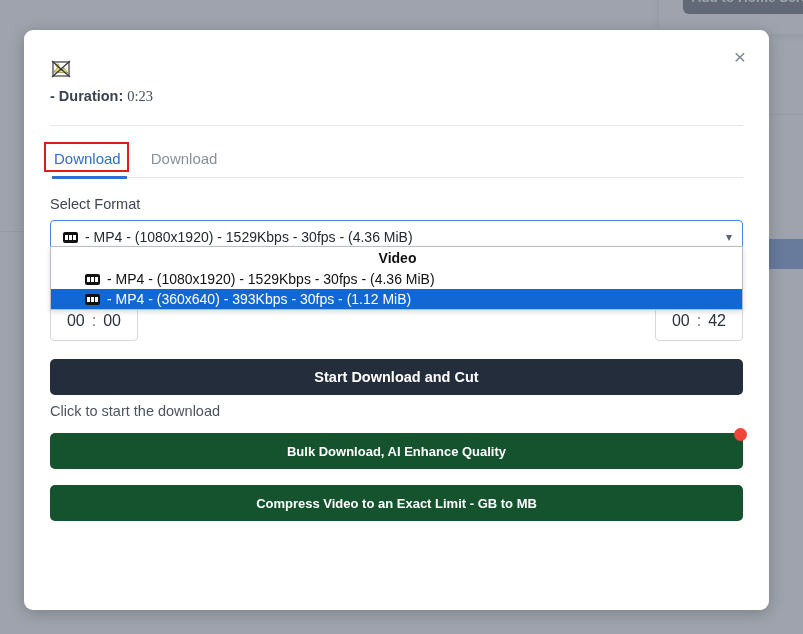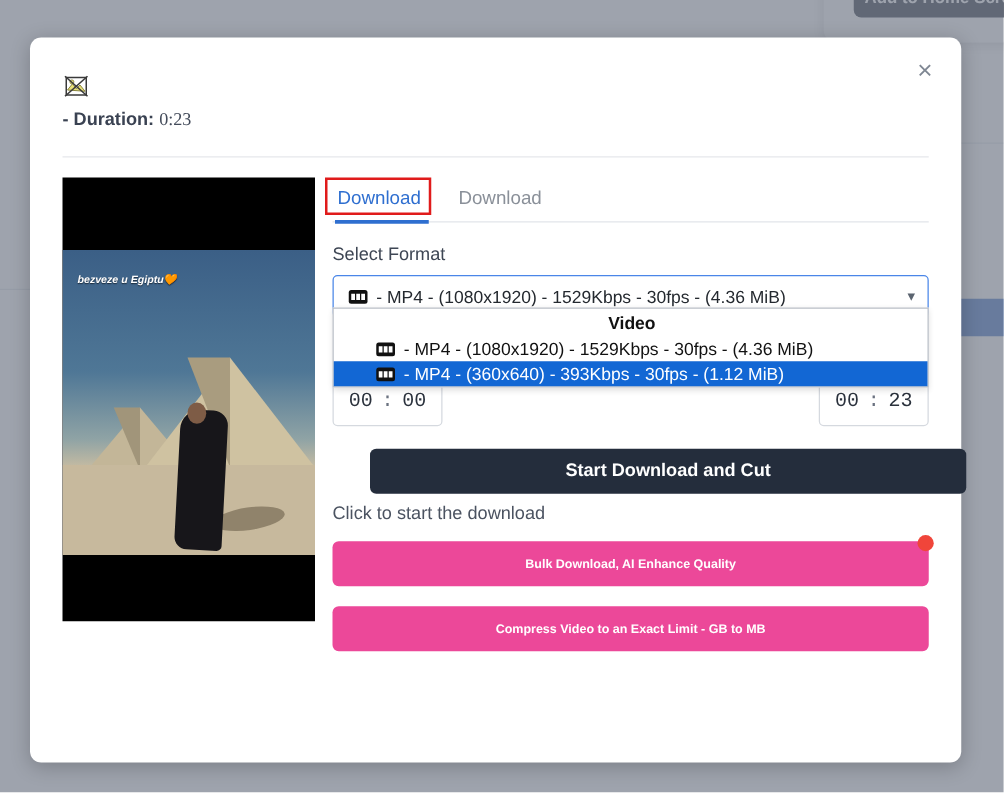--- a/index.html
+++ b/index.html
@@ -435,21 +435,20 @@
     background: #1267d4;
     color: #ffffff;
   }
 
   
   #time-row {
     margin-top: 26px;
     display: flex;
     justify-content: space-between;
     align-items: center;
-    font-family: Liberation Mono, monospace;
   }
   .time-block { display: flex; flex-direction: column; }
   .time-block.right { align-items: flex-end; }
   .time-label {
     font-size: 14px;
     color: #4b5361;
     margin-bottom: 5px;
   }
   .time-input {
     width: 88px;
@@ -476,32 +475,31 @@
     font-weight: bold;
     cursor: pointer;
     text-align: center;
   }
   #start-download-btn {
     margin-top: 18px;
     height: 36px;
     background: #242d3c;
     color: #ffffff;
     font-size: 14.5px;
-    margin-left: 30px;
   }
   #hint-text {
     margin-top: 8px;
     font-size: 14.5px;
     color: #4b5361;
   }
   .green-btn {
     height: 36px;
-    background: #ec4899;
+    background: #14532d;
     color: #ffffff;
-    font-size: 10px;
+    font-size: 13px;
   }
   #bulk-wrap { position: relative; margin-top: 14px; }
   #bulk-dot {
     position: absolute;
     right: -4px;
     top: -5px;
     width: 13px;
     height: 13px;
     border-radius: 50%;
     background: #f0453a;
@@ -555,33 +553,20 @@
     <div id="duration-line">
       <span class="dur-label">- Duration:</span>
       <span class="dur-val">0:23</span>
     </div>
   </div>
 
   <div id="head-rule"></div>
 
   <div id="modal-body">
 
-    <div id="thumb">
-      <div id="thumb-art">
-        <div class="pyr" id="pyr-small"></div>
-        <div class="pyr" id="pyr-small-shade"></div>
-        <div class="pyr" id="pyr-big"></div>
-        <div class="pyr" id="pyr-big-shade"></div>
-        <div id="sand"></div>
-        <div id="figure-shadow"></div>
-        <div id="figure"></div>
-        <div id="figure-head"></div>
-      </div>
-      <div id="thumb-caption">bezveze u Egiptu🧡</div>
-    </div>
 
     <div id="right-col">
 
       <div id="tabs">
         <button class="tab active">Download</button>
         <button class="tab">Download</button>
         <div id="tab-underline"></div>
         <div id="tab-annot"></div>
       </div>
 
@@ -618,21 +603,21 @@
             <span>00</span>
             <span class="sep">:</span>
             <span>00</span>
           </div>
         </div>
         <div class="time-block right">
           <span class="time-label">To</span>
           <div class="time-input">
             <span>00</span>
             <span class="sep">:</span>
-            <span>23</span>
+            <span>42</span>
           </div>
         </div>
       </div>
 
       <button class="big-btn" id="start-download-btn">Start Download and Cut</button>
 
       <div id="hint-text">Click to start the download</div>
 
       <div id="bulk-wrap">
         <button class="big-btn green-btn">Bulk Download, AI Enhance Quality</button>

